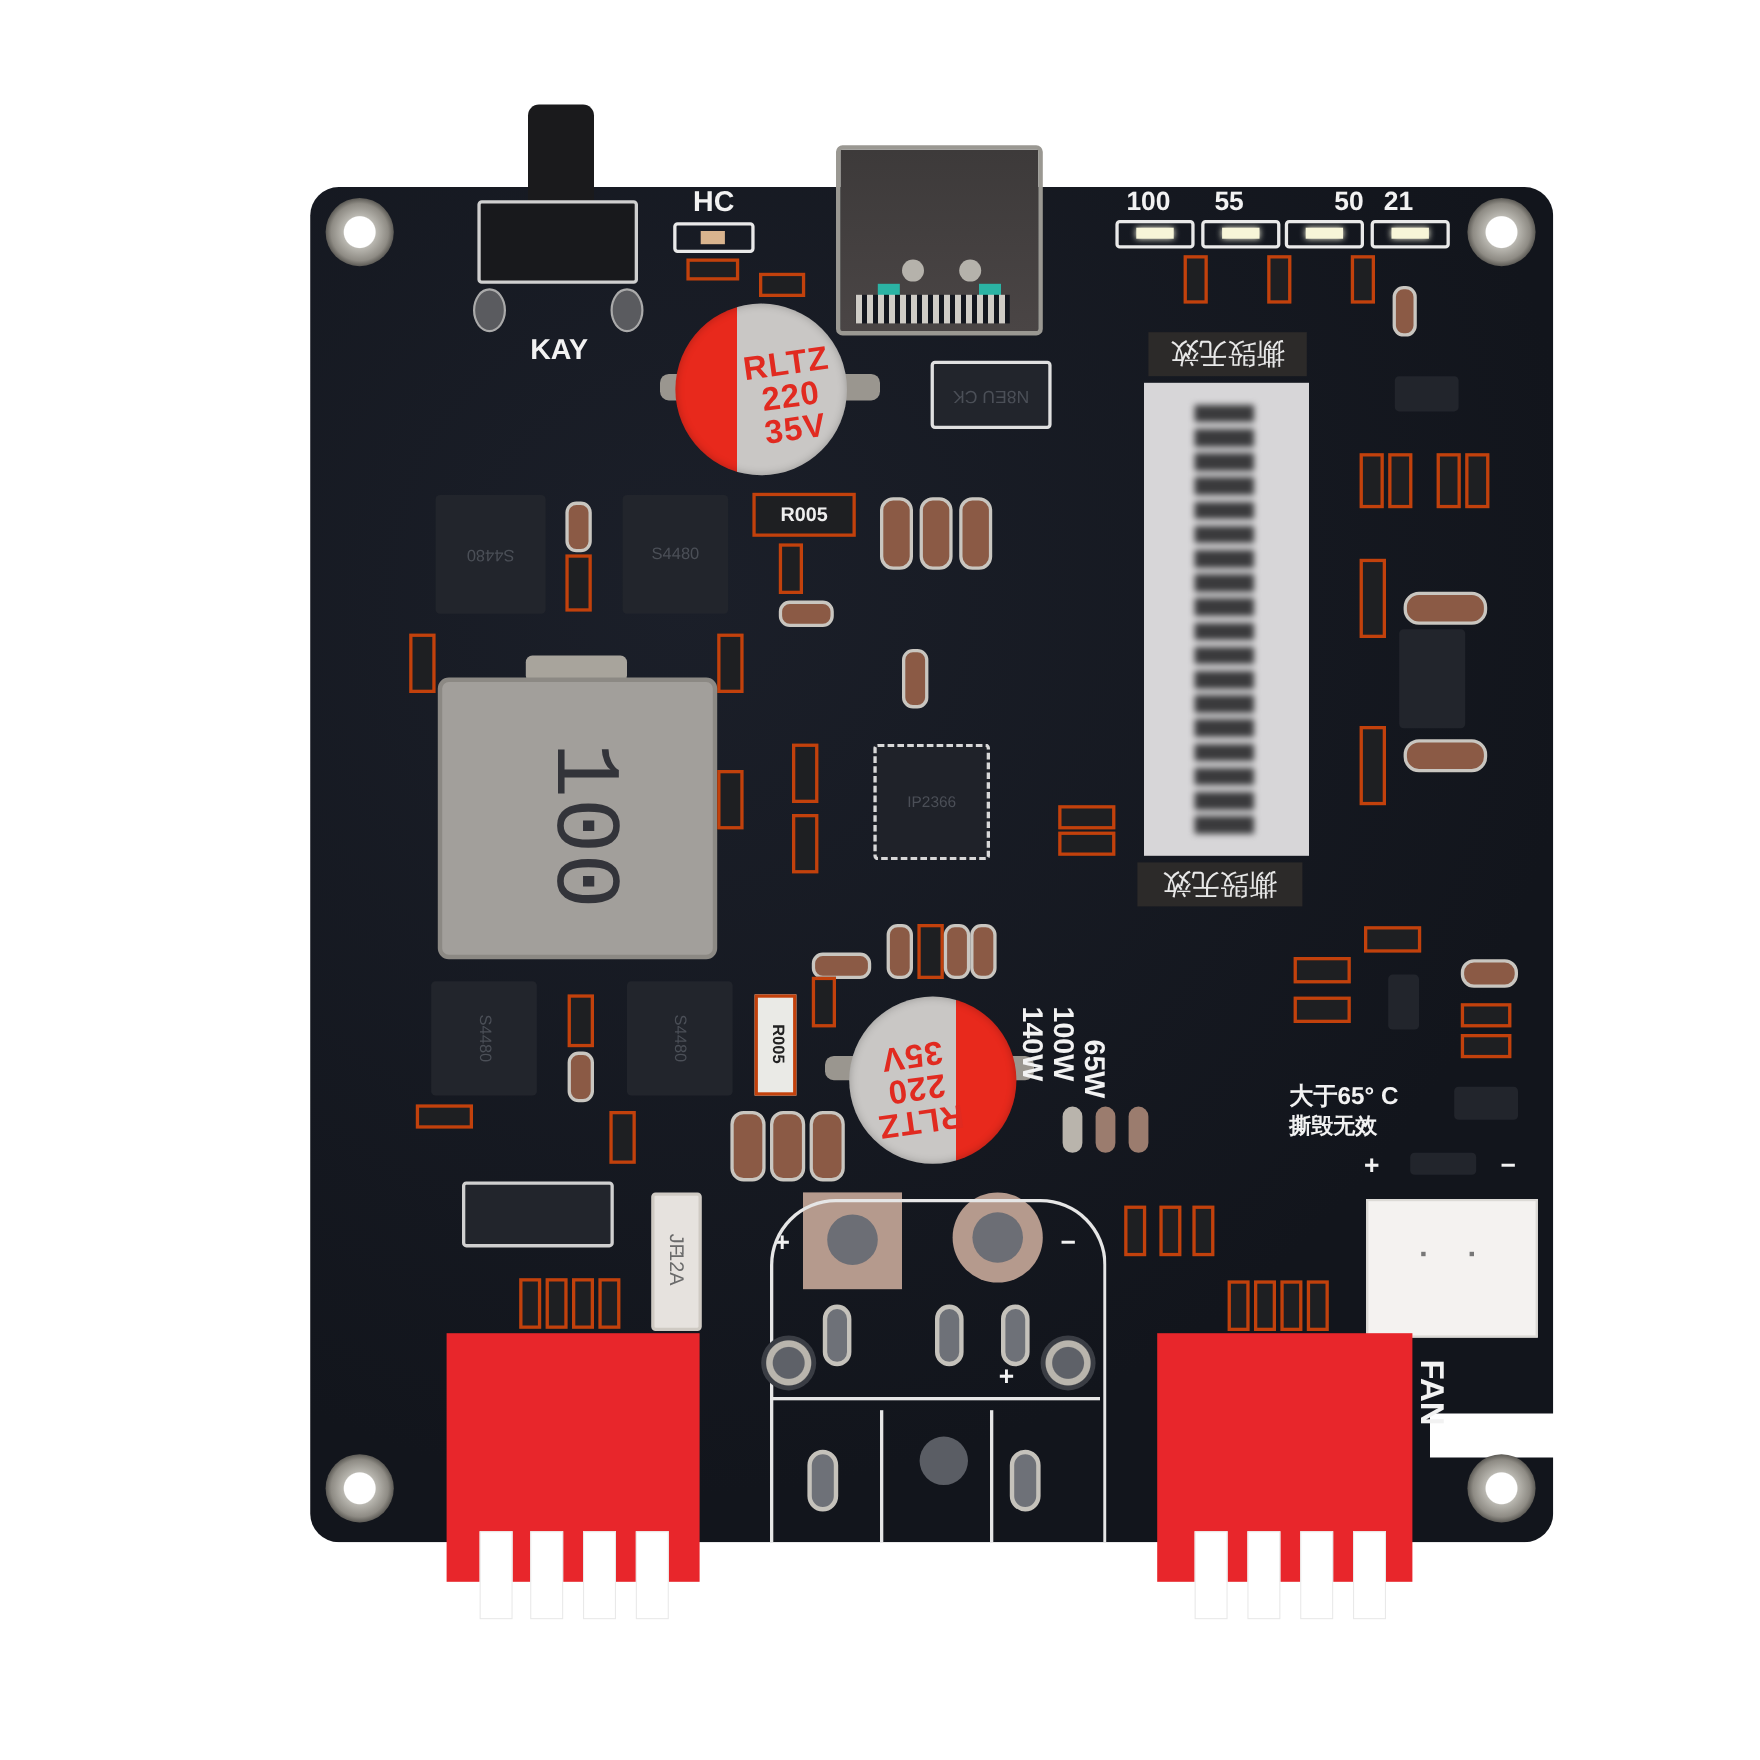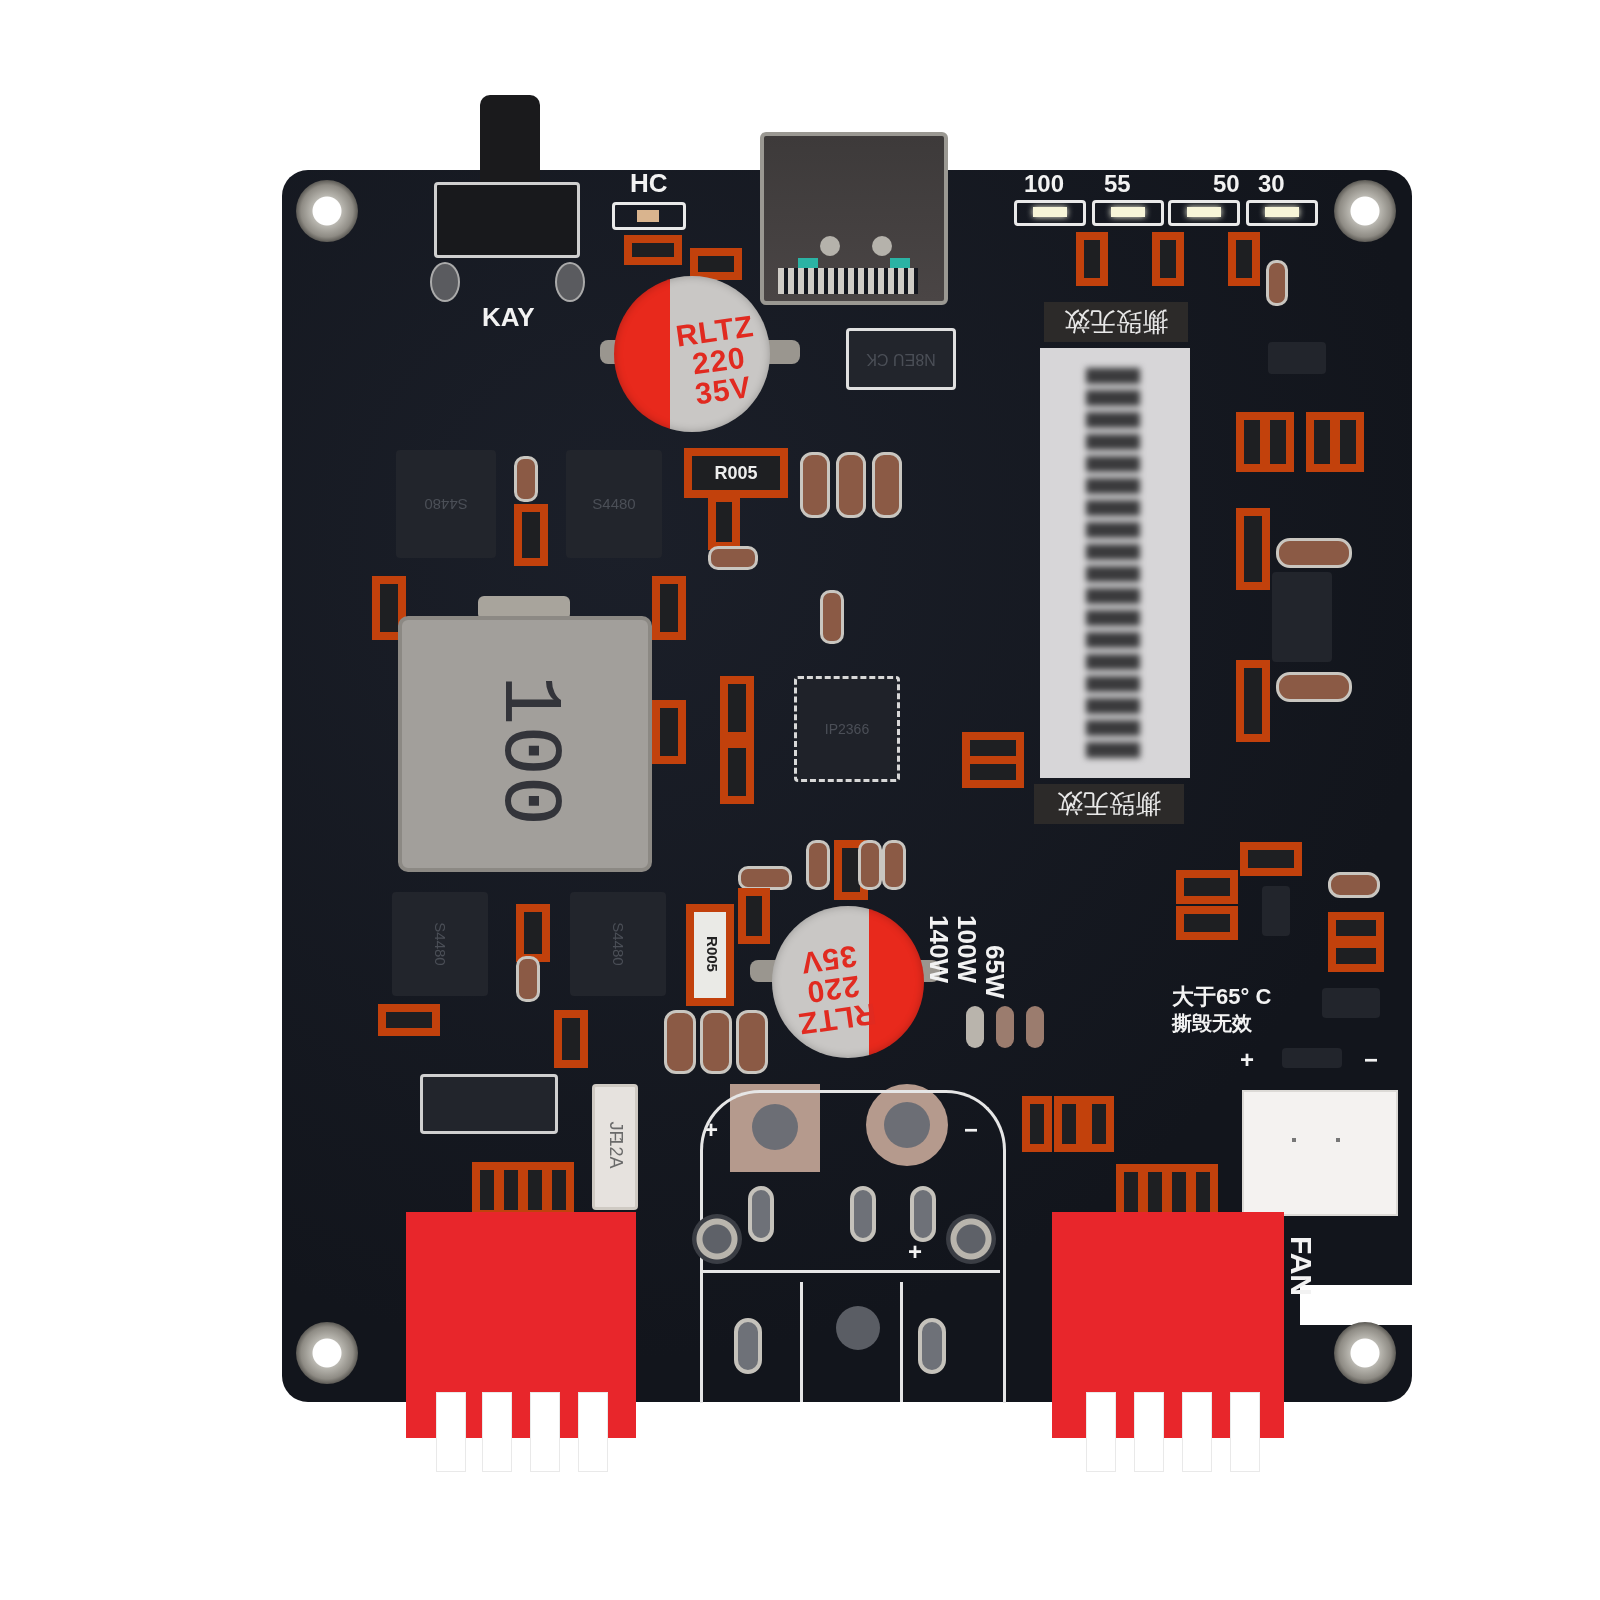--- a/index.html
+++ b/index.html
@@ -7,21 +7,21 @@
   .abs{position:absolute;}
   .board{left:282px;top:170px;width:1130px;height:1232px;background:#14171f;border-radius:26px;
     background-image:radial-gradient(circle at 30% 30%,#1b1f29 0,#12151c 70%);}
   .notch{left:1300px;top:1285px;width:120px;height:40px;background:#ffffff;}
   .silk{color:#f2f2f2;font-weight:bold;}
   .hole{width:62px;height:62px;border-radius:50%;background:radial-gradient(circle,#ffffff 0 14px,#b9b7b0 15px,#8e8b84 26px,#5c5a55 31px);}
   .outline{border:3px solid #e9e9e9;border-radius:4px;}
   .pad{background:#b9b4ac;border-radius:3px;}
   .chip{background:#22252c;border-radius:4px;color:#4b4f57;font-size:15px;text-align:center;}
   .smd{background:#8b5a45;border:3px solid #c9c6c0;border-radius:2px;}
-  .res{background:#1e1f22;border:8px solid #c2410c;}
+  .res{background:#1e1f22;border:3px solid #c2410c;}
   .cap-body{border-radius:50%;background:linear-gradient(90deg,#e8291c 0 36%,#c9c7c5 36% 100%);box-shadow:inset 0 0 8px rgba(0,0,0,.25);}
   .cap-text{color:#e12a20;font-weight:bold;font-size:30px;line-height:30px;text-align:center;letter-spacing:1px;}
   .red-conn{background:#e8262b;}
   .pin{background:#ffffff;border:1px solid #e9e9e9;}
   .oval{background:#6e7178;border:4px solid #c5c2bb;border-radius:40px;}
   .ring{border-radius:50%;background:radial-gradient(circle,#5e6168 0 14px,#b9b5ad 15px 20px,#3a3d44 21px);}
   .led{background:#f7f5d8;box-shadow:0 0 6px #fffde8;}
 </style>
 </head>
 <body>
@@ -51,21 +51,21 @@
   <div class="abs" style="left:56px;top:100px;width:20px;height:20px;border-radius:50%;background:#b5b2ab;"></div>
   <div class="abs" style="left:108px;top:100px;width:20px;height:20px;border-radius:50%;background:#b5b2ab;"></div>
   <div class="abs" style="left:34px;top:122px;width:20px;height:14px;background:#2bb3a4;"></div>
   <div class="abs" style="left:126px;top:122px;width:20px;height:14px;background:#2bb3a4;"></div>
 </div>
 <div class="abs" style="left:778px;top:268px;width:140px;height:26px;background:repeating-linear-gradient(90deg,#cfccc6 0 6px,#14171f 6px 10px);"></div>
 
 <div class="abs silk" style="left:1024px;top:170px;font-size:24px;">100</div>
 <div class="abs silk" style="left:1104px;top:170px;font-size:24px;">55</div>
 <div class="abs silk" style="left:1181px;top:170px;font-size:24px;margin-left:32px;">50</div>
-<div class="abs silk" style="left:1258px;top:170px;font-size:24px;">30</div>
+<div class="abs silk" style="left:1258px;top:170px;font-size:24px;">21</div>
 <div class="abs outline" style="left:1014px;top:200px;width:66px;height:20px;">
     <div class="abs led" style="left:16px;top:4px;width:34px;height:10px;"></div>
   </div>
 <div class="abs outline" style="left:1092px;top:200px;width:66px;height:20px;">
     <div class="abs led" style="left:16px;top:4px;width:34px;height:10px;"></div>
   </div>
 <div class="abs outline" style="left:1168px;top:200px;width:66px;height:20px;">
     <div class="abs led" style="left:16px;top:4px;width:34px;height:10px;"></div>
   </div>
 <div class="abs outline" style="left:1246px;top:200px;width:66px;height:20px;">

